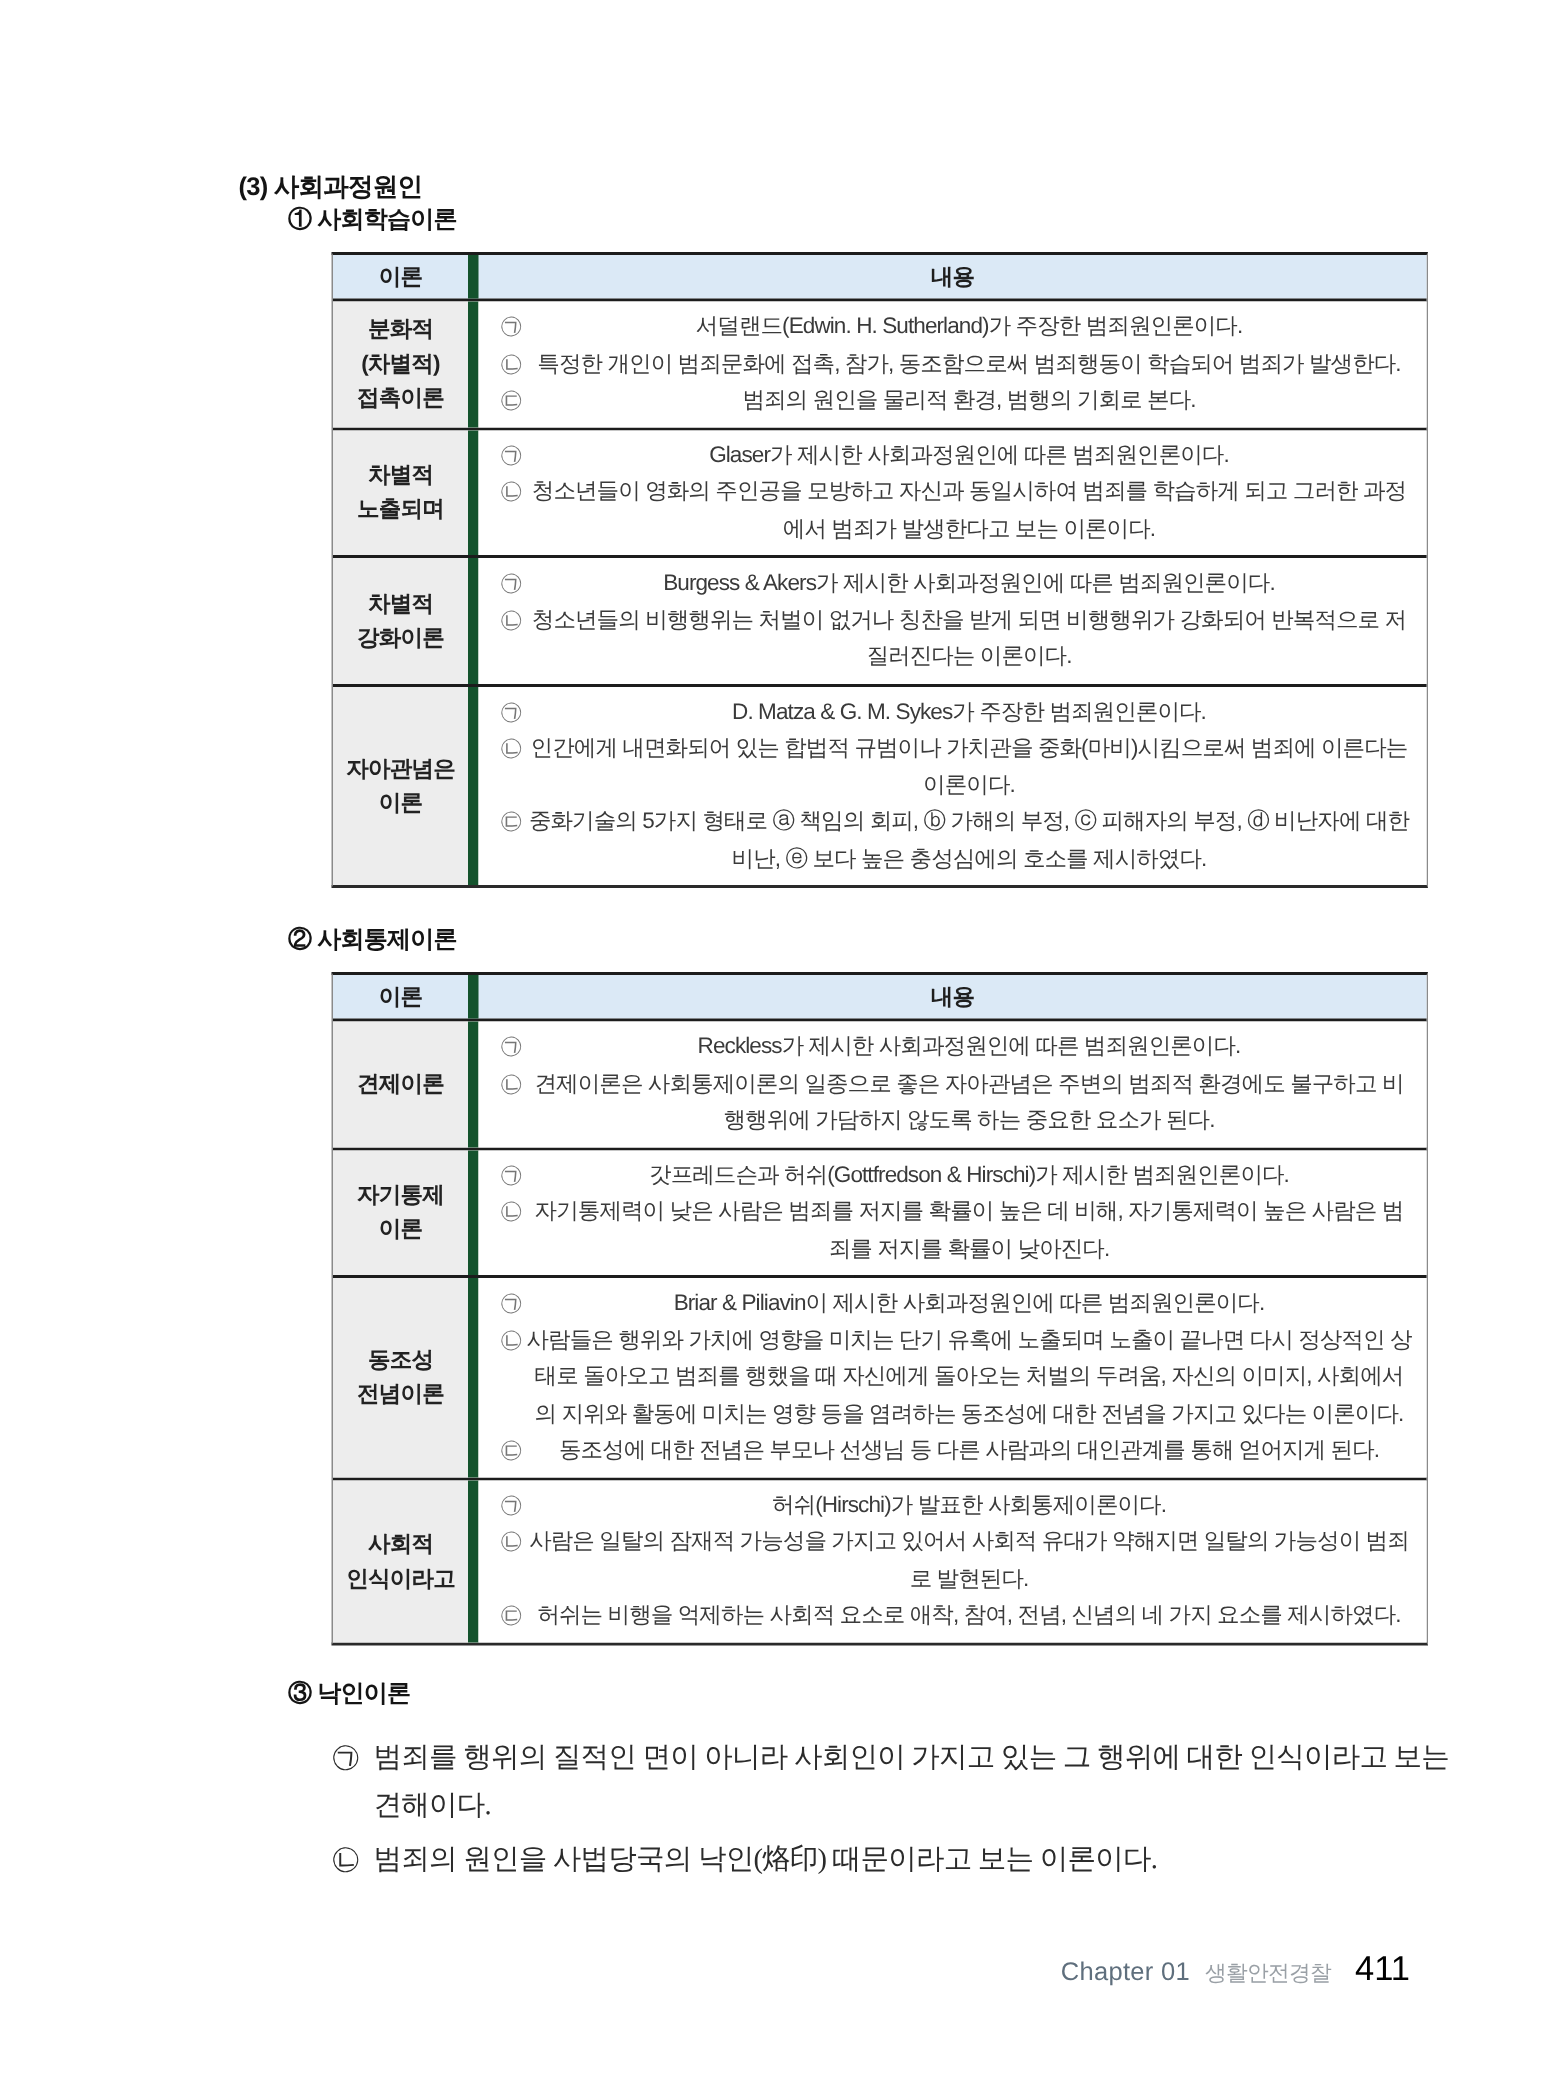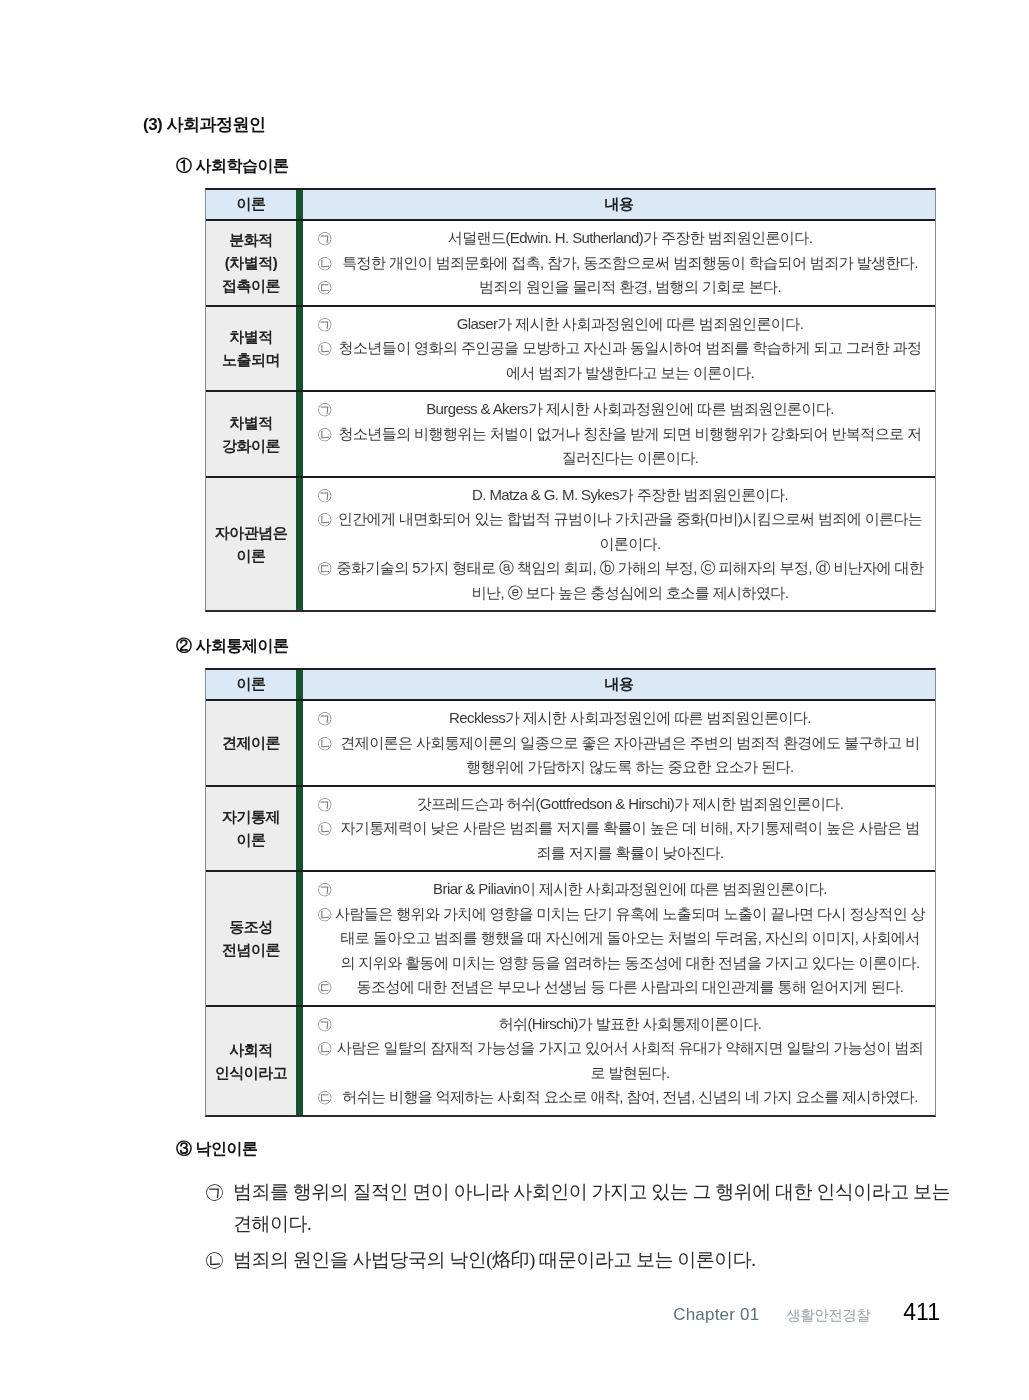--- a/index.html
+++ b/index.html
@@ -4,29 +4,29 @@
 <style>
   * { margin:0; padding:0; box-sizing:border-box; }
   html,body { width:1029px; height:1400px; }
   body {
     background:#ffffff;
     font-family:"Liberation Sans", sans-serif;
     color:#3a3a3a;
     position:relative;
     overflow:hidden;
   }
-  .page { position:absolute; top:113px; left:0; width:882px; }
+  .page { position:absolute; top:113px; left:16px; width:882px; }
 
   .main-title {
     margin-left:143px;
     font-size:17px; font-weight:bold; color:#141414;
     letter-spacing:-0.5px;
   }
   .sub-heading {
-    margin-left:176px; margin-top:20px; margin-bottom:11px;
+    margin-left:176px; margin-top:0; margin-bottom:11px;
     font-size:16px; font-weight:bold; color:#141414;
     letter-spacing:-0.5px;
   }
 
   .tbl {
     margin-left:205px; width:731px;
     border-top:2px solid #1c1c1c;
     border-bottom:2px solid #2a2a2a;
     border-left:1px solid #8a8a8a;
     border-right:1px solid #8a8a8a;
@@ -65,21 +65,21 @@
     font-family:"Liberation Serif","DejaVu Serif",serif;
     font-size:19px; line-height:32px; color:#2b2b2b;
     letter-spacing:-0.5px;
     margin-bottom:4px;
   }
   .plain-item .marker { width:28px; flex-shrink:0; color:#2b2b2b; }
   .plain-item .txt { flex:1; word-break:normal; }
 
   .footer {
     position:absolute; right:89px; bottom:74px;
-    display:flex; align-items:baseline; gap:27px;
+    display:flex; align-items:baseline; gap:10px;
   }
   .footer .chapter { font-size:17px; color:#5f6f7d; letter-spacing:0.2px; }
   .footer .chapter-name { font-size:14.5px; color:#9aa0a6; letter-spacing:-0.5px; }
   .footer .pagenum { font-size:23px; color:#000000; margin-left:6px; }
 </style>
 </head>
 <body>
 
 <div class="page">
 

